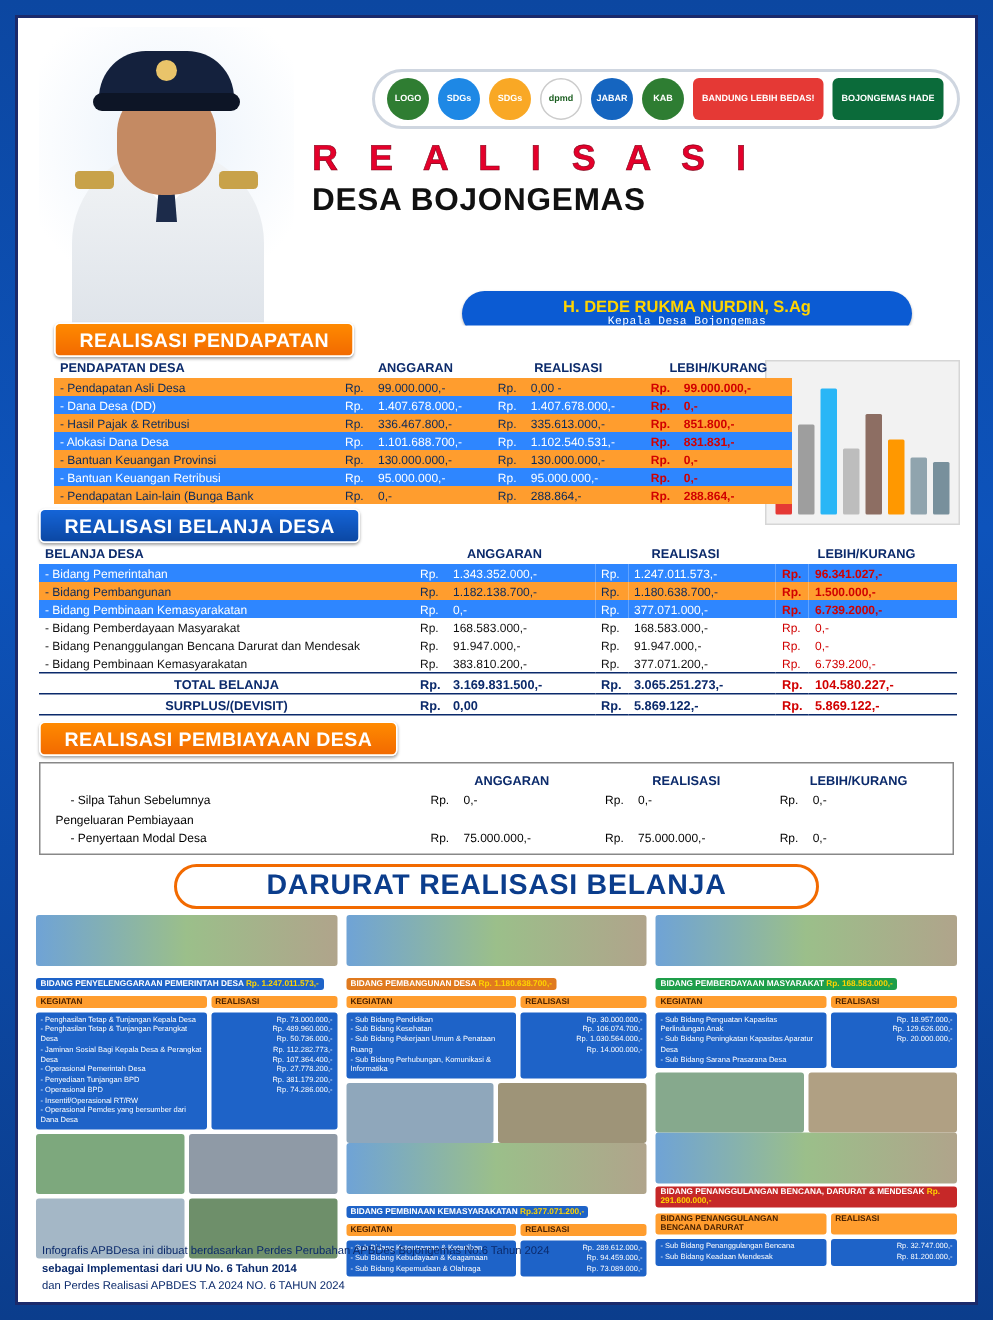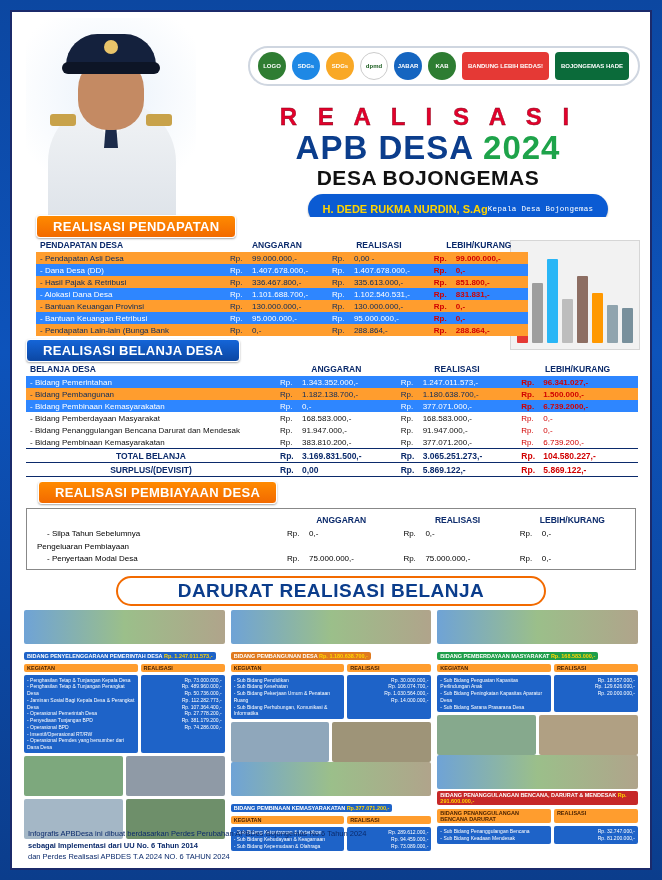--- a/index.html
+++ b/index.html
@@ -84,43 +84,42 @@
   .logo-chip {
     height: 28px; min-width: 28px;
     border-radius: 4px;
     display:flex; align-items:center; justify-content:center;
     font-size: 6px; color:#fff; font-weight: bold; text-align:center;
     line-height: 1.05; padding: 0 3px;
   }
   .logo-round { border-radius: 50%; width: 28px; }
 
   .title-block {
-    position: absolute; left: 196px; top: 91px; width: 440px;
-    text-align: center;
+    position: absolute; left: 196px; top: 80px; width: 440px;
   }
   .t-realisasi {
     font-size: 24px; font-weight: bold; letter-spacing: 7px;
     color: #e4002b; -webkit-text-stroke: 0.4px #7a0016;
   }
   .t-apb {
     font-size: 33px; font-weight: bold; letter-spacing: 1px; line-height: 1.0;
   }
   .t-apb .blue { color: #0b3d8c; }
   .t-apb .green { color: #1ea34a; }
   .t-desa {
     font-size: 21px; font-weight: bold; color: #111; letter-spacing: 0.5px;
     margin-top: 2px;
   }
   .t-kec {
     font-size: 11px; font-weight: bold; color: #111; letter-spacing: 0.2px;
   }
   .kades {
     position:absolute; left: 296px; top: 182px; width: 300px; height: 30px;
     background: #0b5bd3; border-radius: 16px;
-    display:flex; flex-direction:row; align-items:center; justify-content:center;
+    display:flex; flex-direction:column; align-items:center; justify-content:center;
     box-shadow: 0 1px 2px rgba(0,0,0,.3);
   }
   .kades .n { color:#ffd400; font-size: 11px; font-weight:bold; }
   .kades .j { color:#ffffff; font-size: 7.5px; letter-spacing:.3px;font-family:Liberation Mono, monospace; }
 
   .chart {
     position:absolute; right: 10px; top: 228px; width: 130px; height: 110px;
     background: #f2f2f2; border: 1px solid #d6d6d6;
     display:flex; align-items:flex-end; gap: 4px; padding: 6px;
   }
@@ -238,24 +237,20 @@
           <div class="logo-chip logo-round" style="background: rgb(249, 168, 37);">SDGs</div>
           <div class="logo-chip logo-round" style="background: rgb(255, 255, 255); color: rgb(27, 94, 32); border: 1px solid rgb(204, 204, 204);">dpmd</div>
           <div class="logo-chip logo-round" style="background: rgb(21, 101, 192);">JABAR</div>
           <div class="logo-chip logo-round" style="background: rgb(46, 125, 50);">KAB</div>
           <div class="logo-chip" style="background: rgb(229, 57, 53); padding: 0px 6px; min-width: 66px;">BANDUNG LEBIH BEDAS!</div>
           <div class="logo-chip" style="background: rgb(11, 107, 58); padding: 0px 6px; min-width: 66px;">BOJONGEMAS HADE</div>
         </div>
 
     <div class="title-block">
       <div class="t-realisasi">R E A L I S A S I</div>
-      <div class="t-apb">
-        <span class="blue">APB DESA</span>
-        <span class="green">2024</span>
-      </div>
       <div class="t-desa">DESA BOJONGEMAS</div>
     </div>
 
     <div class="kades">
       <div class="n">H. DEDE RUKMA NURDIN, S.Ag</div>
       <div class="j">Kepala Desa Bojongemas</div>
     </div>
   </div>
 
   <div class="chart" id="chart">
@@ -429,21 +424,21 @@
               <td class="num">0,00</td>
               <td class="cur">Rp.</td>
               <td class="num">5.869.122,-</td>
               <td class="cur lk">Rp.</td>
               <td class="num lk">5.869.122,-</td>
             </tr>
           </tbody>
     </table>
   </div>
 
-  <div class="sect" style="margin-top:4px;margin-left:12px;">
+  <div class="sect" style="margin-top:4px;">
     <div class="banner">REALISASI PEMBIAYAAN DESA</div>
   </div>
   <div class="biaya">
     <table class="tbl" style="width:100%;">
       <thead>
         <tr>
           <th class="l" style="width:250px;"></th>
           <th colspan="2">ANGGARAN</th>
           <th colspan="2">REALISASI</th>
           <th colspan="2">LEBIH/KURANG</th>

